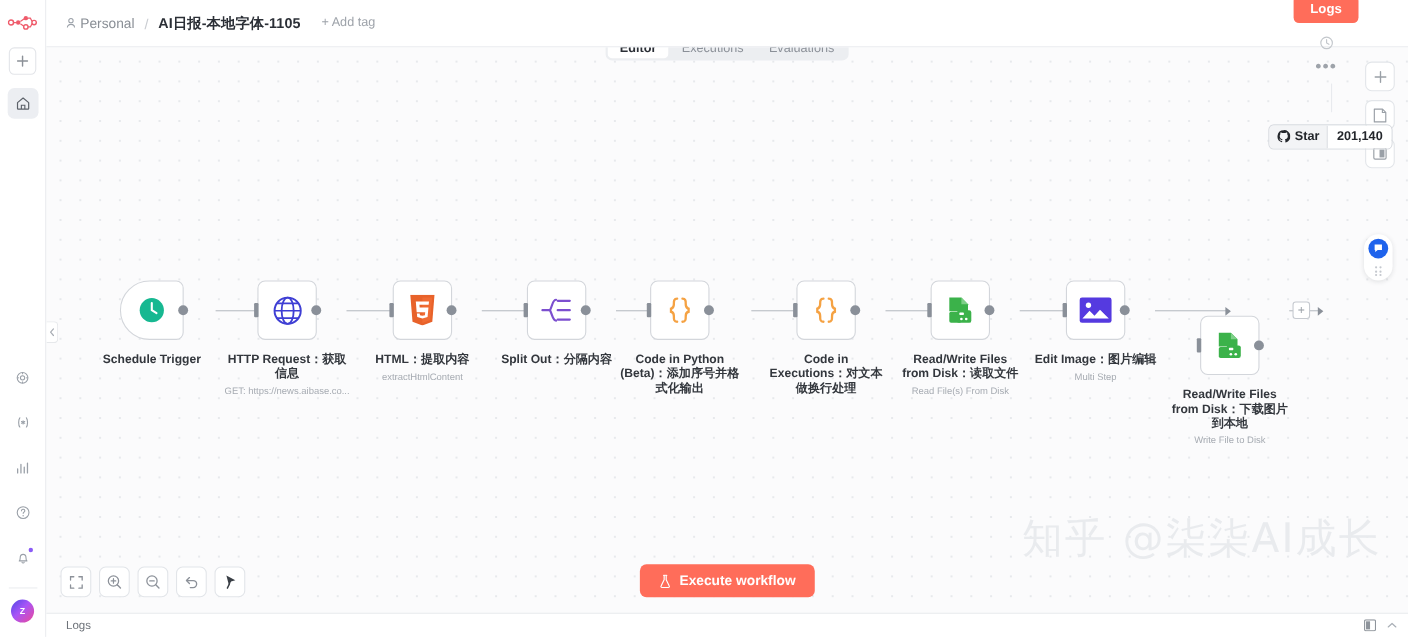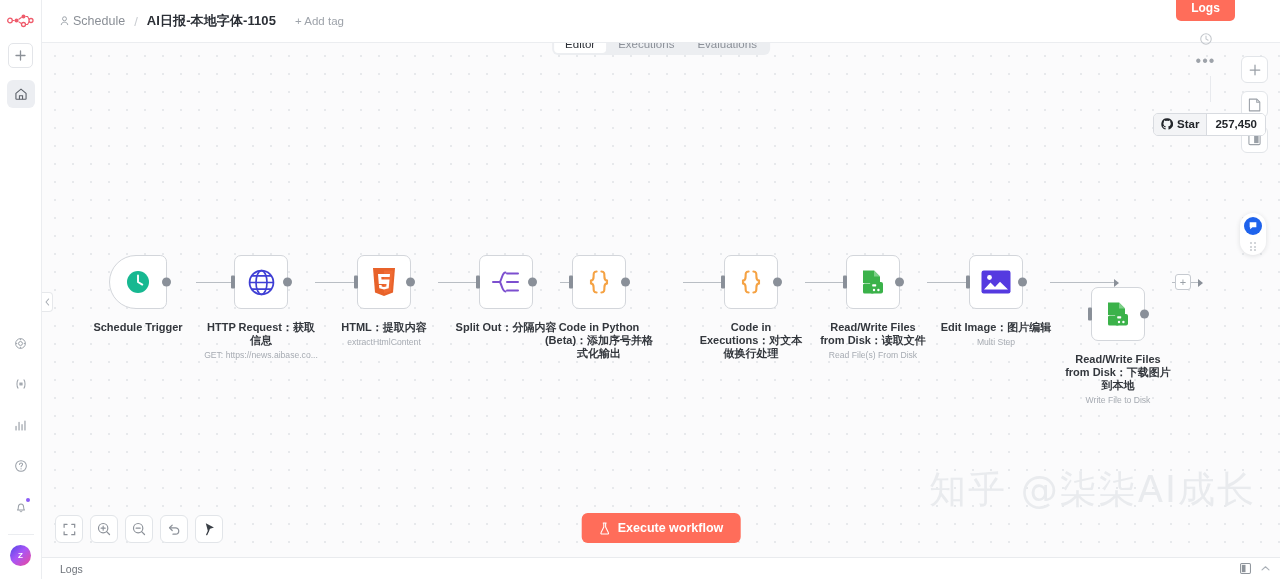--- a/index.html
+++ b/index.html
@@ -107,21 +107,21 @@
 
   
   .tabs {
     position: absolute; top: 33px; left: 50%; transform: translateX(-50%);
     display: flex; gap: 1px; background: #eceef1; border-radius: 6px;
     padding: 2px; z-index: 24;
   }
   .tab {
     padding: 3px 11px; font-size: 11.5px; color: #8b9098; border-radius: 4px;
   }
-  .tab.active { background: #fff; color: #2b2f36; font-weight: 400; }
+  .tab.active { background: #fff; color: #2b2f36; font-weight: 700; }
 
   
   .canvas {
     position: absolute; left: 0; top: 43px; right: 0; bottom: 22px;
     background-color: #fbfbfc;
     background-image: radial-gradient(#e7e9ec 1px, transparent 1px);
     background-size: 18px 18px; background-position: 4px 4px;
     overflow: hidden;
   }
 
@@ -322,21 +322,21 @@
 
     <div class="header">
       <div class="crumb">
         <span class="crumb-person">
           <span>
             <svg width="9" height="10" viewBox="0 0 10 11">
               <circle cx="5" cy="3" r="2.2" fill="none" stroke="#9aa0a8" stroke-width="1.05"></circle>
               <path d="M1.4 10c0-2 1.6-3.2 3.6-3.2S8.6 8 8.6 10" fill="none" stroke="#9aa0a8" stroke-width="1.05"></path>
             </svg>
           </span>
-          <span>Schedule</span>
+          <span>Personal</span>
         </span>
         <span class="crumb-sep">/</span>
         <span class="crumb-title">AI日报-本地字体-1105</span>
         <span class="add-tag">+ Add tag</span>
       </div>
 
       <div class="hdr-right">
         <span class="inactive-lbl">Inactive</span>
         <span class="toggle"></span>
         <button class="btn-share">Share</button>
@@ -351,21 +351,21 @@
         <span class="hdr-divider"></span>
         <span class="star-wrap">
           <span class="star-l">
             <span>
               <svg width="12" height="12" viewBox="0 0 16 16">
                 <path fill="#23262b" d="M8 .4a7.6 7.6 0 0 0-2.4 14.8c.4.1.5-.2.5-.4v-1.4c-2.1.5-2.6-1-2.6-1-.3-.9-.8-1.1-.8-1.1-.7-.5 0-.5 0-.5.8 0 1.2.8 1.2.8.7 1.2 1.8.9 2.3.7 0-.5.3-.9.5-1.1-1.7-.2-3.5-.9-3.5-3.8 0-.9.3-1.6.8-2.1 0-.2-.3-1 .1-2.1 0 0 .7-.2 2.1.8a7.2 7.2 0 0 1 3.8 0c1.4-1 2.1-.8 2.1-.8.4 1.1.1 1.9.1 2.1.5.5.8 1.2.8 2.1 0 2.9-1.8 3.6-3.5 3.8.3.2.5.7.5 1.5v2.2c0 .2.1.5.6.4A7.6 7.6 0 0 0 8 .4z"></path>
               </svg>
             </span>
             <span>Star</span>
           </span>
-          <span class="star-r">257,450</span>
+          <span class="star-r">201,140</span>
         </span>
       </div>
     </div>
 
     <div class="tabs">
       <div class="tab active">Editor</div>
       <div class="tab">Executions</div>
       <div class="tab">Evaluations</div>
     </div>
 
@@ -444,21 +444,21 @@
                 <path d="M12 2.4V25.6l7.1-2.6L20.9 2.4z" fill="#f06b33"></path>
                 <path d="M6 6h12l-.3 3H9.3l.2 2.6h8l-.8 8.6L12 21.6l-4.7-1.4-.3-3.3h2.6l.15 1.6 2.25.6 2.3-.6.25-2.6H6.8z" fill="#fff"></path>
               </svg>
             </span>
             <span class="port-out"></span>
           </div>
           <div class="node-label">HTML：提取内容</div>
           <div class="node-sub">extractHtmlContent</div>
         </div>
 
-        <div class="node-wrap" style="left:503px;">
+        <div class="node-wrap" style="left:522px;">
           <div class="node-box">
             <span class="port-in"></span>
             <span>
               <svg width="28" height="28" viewBox="0 0 28 28">
                 <path d="M11.6 3.5c-3.2 0-3 2.6-3 5.2 0 2.2-.6 3.6-2.6 3.9v2.8c2 .3 2.6 1.7 2.6 3.9 0 2.6-.2 5.2 3 5.2" fill="none" stroke="#f5a243" stroke-width="2.1" stroke-linecap="round"></path>
                 <path d="M16.4 3.5c3.2 0 3 2.6 3 5.2 0 2.2.6 3.6 2.6 3.9v2.8c-2 .3-2.6 1.7-2.6 3.9 0 2.6.2 5.2-3 5.2" fill="none" stroke="#f5a243" stroke-width="2.1" stroke-linecap="round"></path>
               </svg>
             </span>
             <span class="port-out"></span>
           </div>

